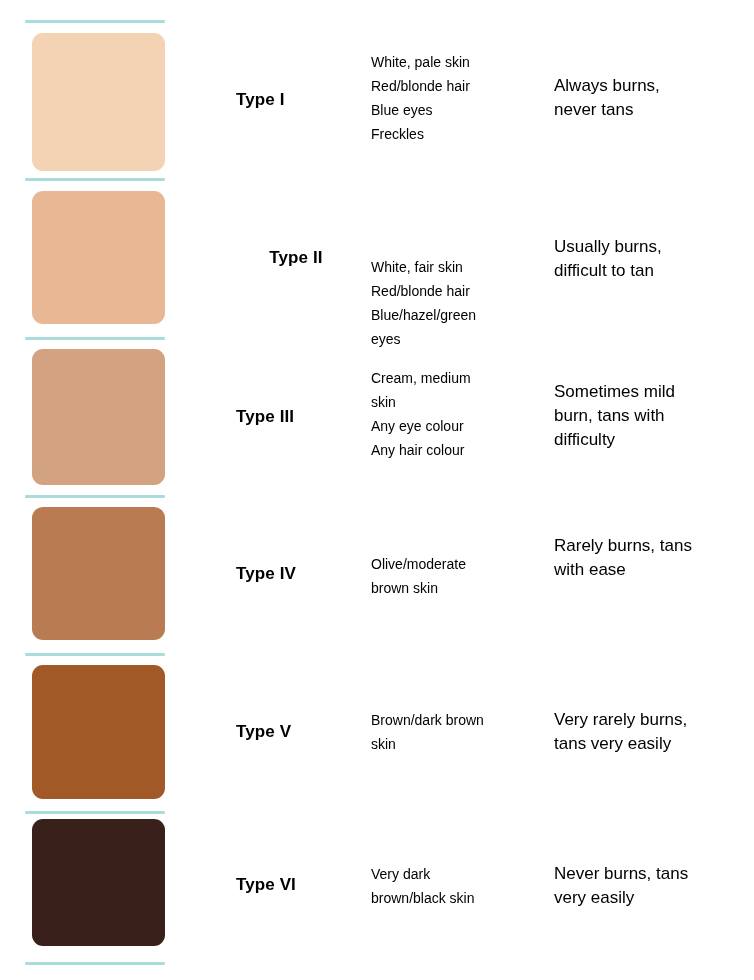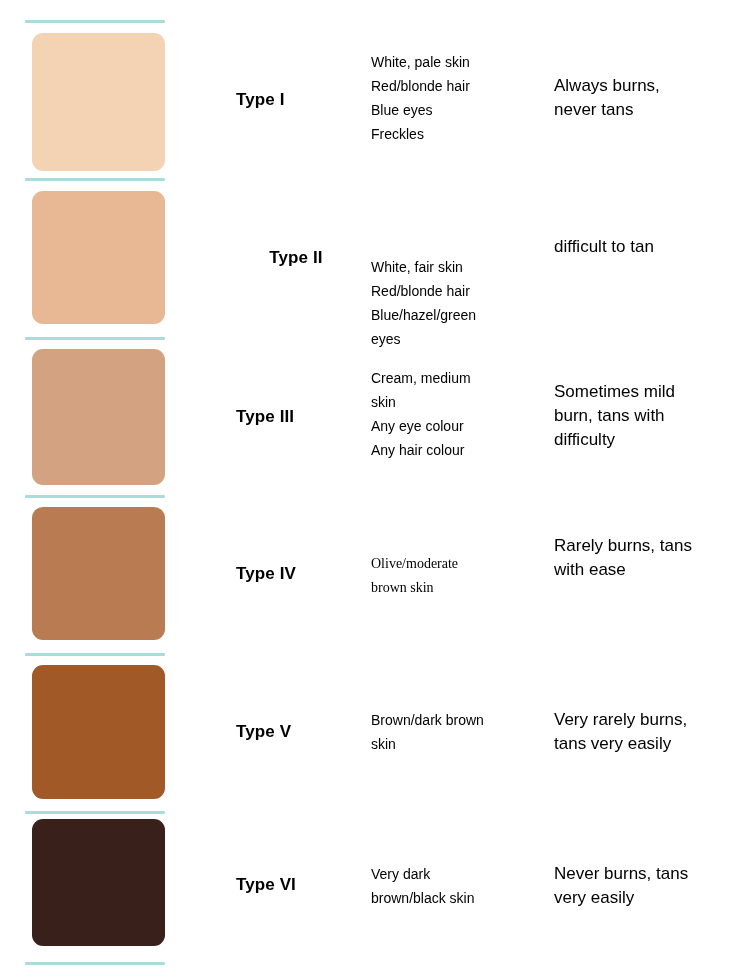--- a/index.html
+++ b/index.html
@@ -111,20 +111,21 @@
       <div class="swatch" style="background:#e8b894;"></div>
     </div>
     <div class="type-cell" style="top:56px;text-align:center;">Type II</div>
     <div class="features-cell" style="top:20px;margin-top:44px;">
       <span class="cell-line">White, fair skin</span>
       <span class="cell-line">Red/blonde hair</span>
       <span class="cell-line">Blue/hazel/green</span>
       <span class="cell-line">eyes</span>
     </div>
     <div class="reaction-cell" style="top:44px;">
+      <span class="cell-line">Usually burns,</span>
       <span class="cell-line">difficult to tan</span>
     </div>
   </div>
 
   <div class="rule" style="top: 337px; background: rgb(169, 220, 219);"></div>
   <div class="scale-row" style="top:349px; height:136px;">
     <div class="swatch-cell" style="top:0; height:136px;">
       <div class="swatch" style="background:#d3a280;"></div>
     </div>
     <div class="type-cell" style="top:57px;">Type III</div>
@@ -140,21 +141,21 @@
       <span class="cell-line">difficulty</span>
     </div>
   </div>
 
   <div class="rule" style="top: 495px; background: rgb(169, 220, 219);"></div>
   <div class="scale-row" style="top:507px; height:133px;">
     <div class="swatch-cell" style="top:0; height:133px;">
       <div class="swatch" style="background:#b97b51;"></div>
     </div>
     <div class="type-cell" style="top:56px;">Type IV</div>
-    <div class="features-cell" style="top:45px;font-family:Liberation Serif, serif;">
+    <div class="features-cell" style="top:45px;">
       <span class="cell-line">Olive/moderate</span>
       <span class="cell-line">brown skin</span>
     </div>
     <div class="reaction-cell" style="top:27px;">
       <span class="cell-line">Rarely burns, tans</span>
       <span class="cell-line">with ease</span>
     </div>
   </div>
 
   <div class="rule" style="top: 653px; background: rgb(169, 220, 219);"></div>

